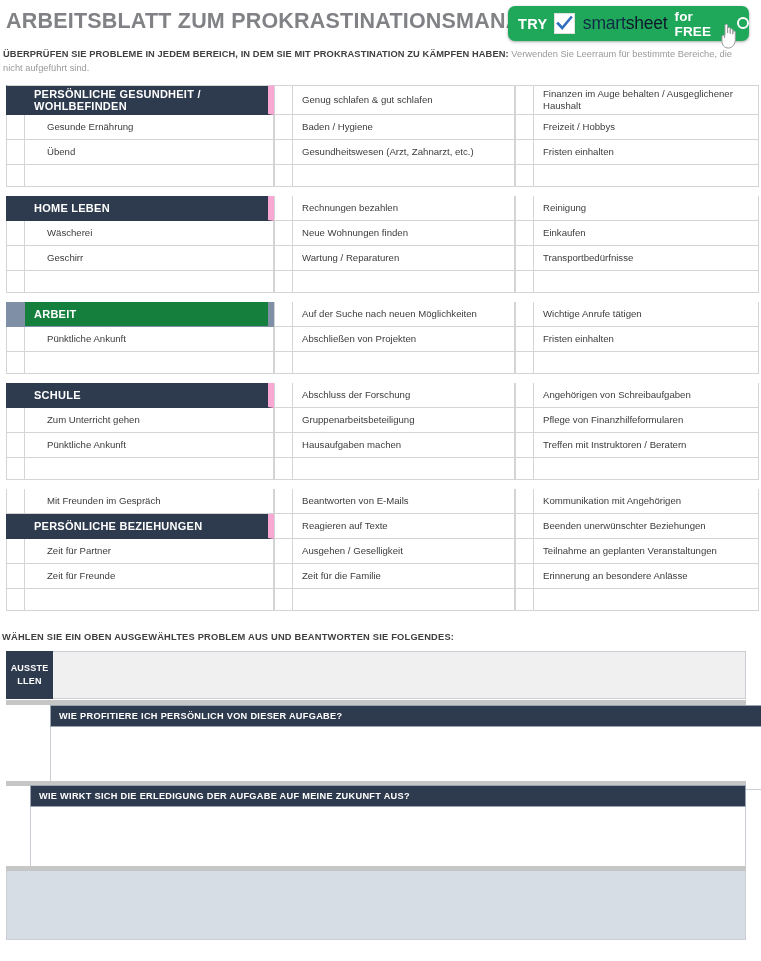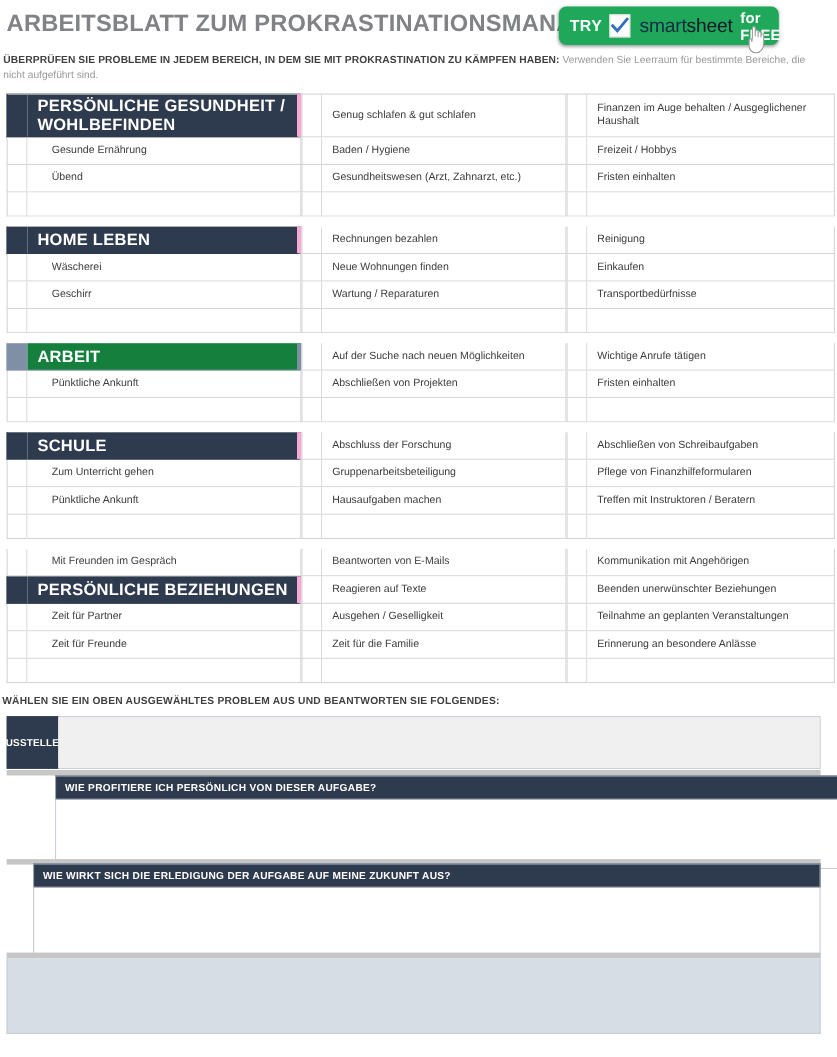--- a/index.html
+++ b/index.html
@@ -22,21 +22,21 @@
   }
   .subtitle {
     position: absolute; left: 3px; top: 47px; width: 735px;
     font-size: 9.3px; line-height: 14px; color: #9a9a9c;
   }
   .subtitle b { color: #404040; font-weight: bold; letter-spacing:.1px; }
 
   
   .ss-banner {
     position: absolute; left: 508px; top: 6px;
-    width: 200px; height: 35px;
+    width: 241px; height: 35px;
     background: #1fa85a; border-radius: 7px;
     display: flex; align-items: center;
     box-shadow: 0 1px 3px rgba(0,0,0,.35);
     overflow: visible;
   }
   .ss-try {
     color:#fff; font-size:14.5px; font-weight:bold; margin-left:10px; letter-spacing:.3px;
   }
   .ss-check {
     width: 21px; height: 21px; background:#fff; margin-left:7px;
@@ -70,22 +70,22 @@
   }
   .cl tr.first td { border-top: 1px solid #d4d4d4; }
   .cl td.cb {
     width: 19px; border-left: 1px solid #d4d4d4; background:#fff;
   }
   .cl td.lbl { padding-left: 9px; line-height: 12px; }
   .cl td.lbl.indent { padding-left: 22px; }
 
   .cl td.hdr {
     background: #2e3a4d; color: #ffffff;
-    font-size: 15px; font-weight: bold; letter-spacing: .25px;
-    padding-left: 9px; border-right: 4px solid #f9a8d4;
+    font-size: 11px; font-weight: bold; letter-spacing: .25px;
+    padding-left: 9px; border-right: 6px solid #f9a8d4;
     border-bottom: 1px solid #2e3a4d; border-left: none;
   }
   .cl td.hdr.alt { background: #15803d; border-right-color:#7f8fa6; border-bottom-color:#7f8fa6; }
   .cl td.hdrcb { background:#2e3a4d; border-left:1px solid #2e3a4d; border-bottom:1px solid #2e3a4d; border-right:none; width:19px;}
   .cl td.hdrcb.alt { background:#7f8fa6; border-left-color:#7f8fa6; border-bottom-color:#7f8fa6; }
 
   .cl tr.spacer td { height: 22px; }
   .cl tr.gap td {
     height: 9px; background: #ffffff; border: none;
     border-top: 1px solid #ffffff;
@@ -113,21 +113,21 @@
     background: #ffffff; border: 1px solid #c9cdd4; border-top: none;
   }
   .answer.tinted { background: #d6dde5; }
   .issue-row {
     position: absolute; left: 6px; top: 651px; width: 740px; height: 48px;
     display: flex; border: 1px solid #c9cdd4; background: #f0f0f0;
   }
   .issue-tag {
     width: 47px; background: #2e3a4d; color: #fff;
     font-size: 9px; font-weight: bold; letter-spacing: .2px;
-    display: flex; flex-direction: row; align-items: center; justify-content: center;
+    display: flex; flex-direction: column; align-items: center; justify-content: center;
     line-height: 13px; text-align: center;
     margin: -1px 0 -1px -1px; height: 48px;
   }
   .issue-input { flex: 1; background: #f0f0f0; }
   .sep {
     position:absolute; left:6px; width:740px; height:5px; background:#c6c6c6;
   }
 </style>
 </head>
 <body>
@@ -266,21 +266,21 @@
         </tr>
         <tr class="gap">
           <td colspan="6"></td>
         </tr>
         <tr>
           <td class="hdrcb"></td>
           <td class="hdr">SCHULE</td>
           <td class="cb"></td>
           <td class="lbl">Abschluss der Forschung</td>
           <td class="cb"></td>
-          <td class="lbl">Abschließen von Schreibaufgaben</td>
+          <td class="lbl">Angehörigen von Schreibaufgaben</td>
         </tr>
         <tr>
           <td class="cb"></td>
           <td class="lbl indent">Zum Unterricht gehen</td>
           <td class="cb"></td>
           <td class="lbl">Gruppenarbeitsbeteiligung</td>
           <td class="cb"></td>
           <td class="lbl">Pflege von Finanzhilfeformularen</td>
         </tr>
         <tr>

